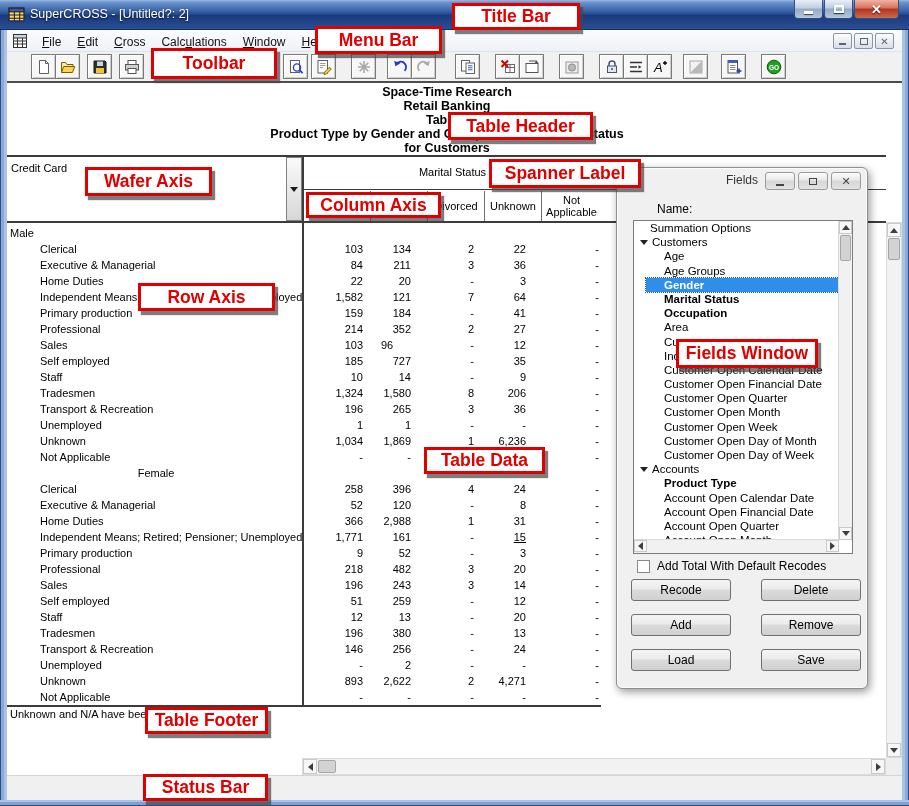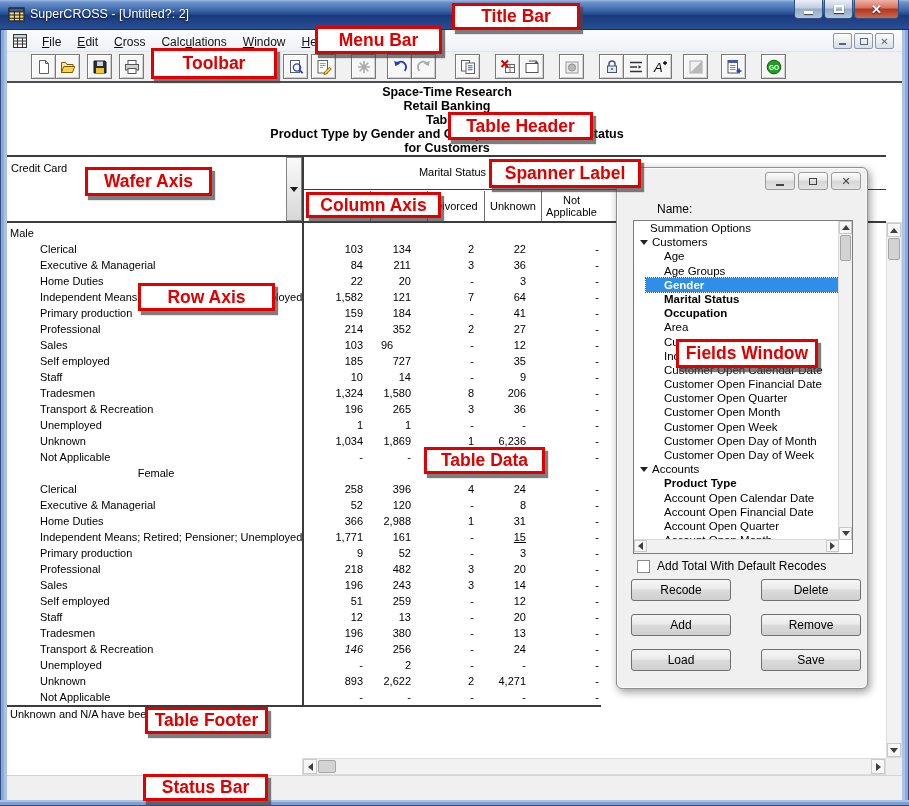--- a/index.html
+++ b/index.html
@@ -514,21 +514,21 @@
     <div class="trow" style="top: 625px;">
       <span class="lbl ind">Tradesmen</span>
       <span class="val" style="width: 61px;">196</span>
       <span class="val" style="width: 48px;">380</span>
       <span class="val" style="width: 63px;">-</span>
       <span class="val" style="width: 52px;">13</span>
       <span class="val" style="width: 73px;">-</span>
     </div>
     <div class="trow" style="top: 641px;">
       <span class="lbl ind">Transport &amp; Recreation</span>
-      <span class="val" style="width: 61px; font-style: italic;">146</span>
+      <span class="val" style="width: 61px;">146</span>
       <span class="val" style="width: 48px;">256</span>
       <span class="val" style="width: 63px;">-</span>
       <span class="val" style="width: 52px;">24</span>
       <span class="val" style="width: 73px;">-</span>
     </div>
     <div class="trow" style="top: 657px;">
       <span class="lbl ind">Unemployed</span>
       <span class="val" style="width: 61px;">-</span>
       <span class="val" style="width: 48px;">2</span>
       <span class="val" style="width: 63px;">-</span>
@@ -570,20 +570,21 @@
   <div class="sb-thumb" style="left:15px;top:1px;width:18px;height:13px"></div>
   <div class="sb-btn" style="right:0;top:0;width:14px;height:15px">
       <span class="tri-right"></span>
     </div>
 </div>
 <div id="corner" class="abs"></div>
 
 <div id="statusbar" class="abs"></div>
 
 <div id="fields-win" class="abs">
+  <div id="fw-title">Fields</div>
   <div id="fw-btns">
     <span class="fwbtn">
         <span class="g-min3"></span>
       </span>
     <span class="fwbtn">
         <span class="g-max3"></span>
       </span>
     <span class="fwbtn">✕</span>
   </div>
   <div id="fw-name">Name:</div>

